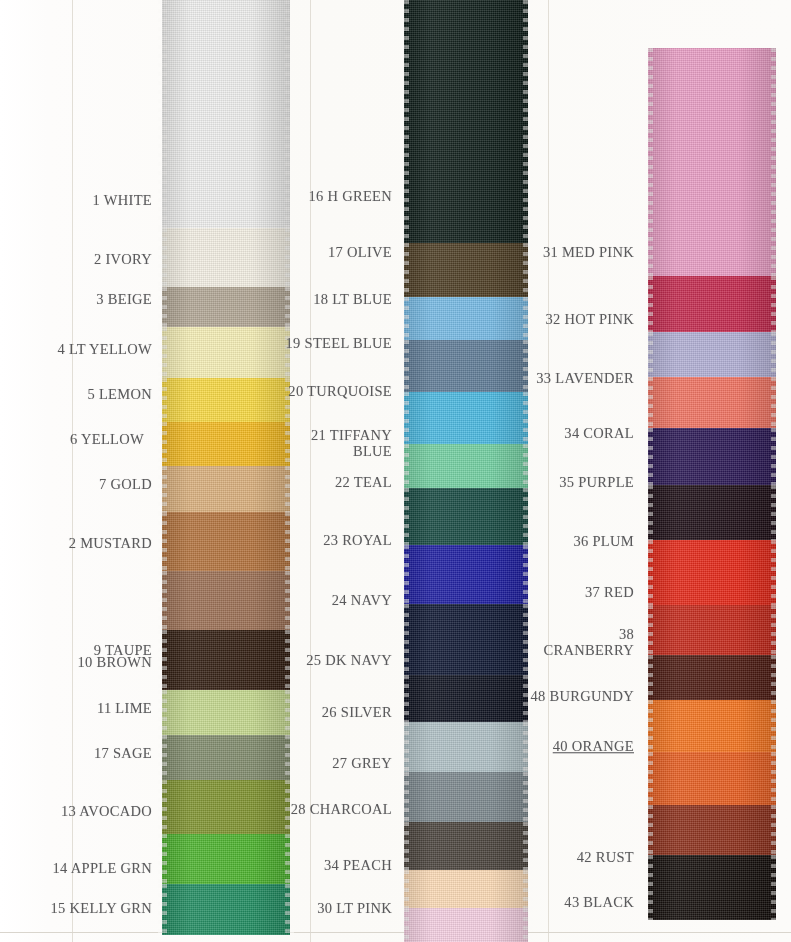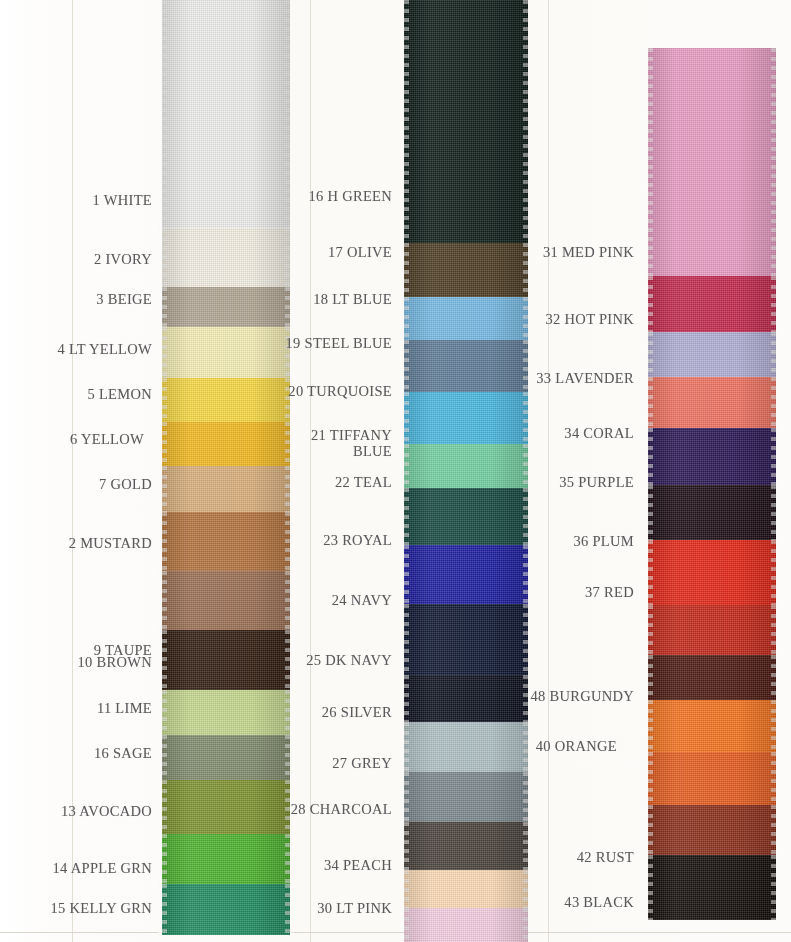--- a/index.html
+++ b/index.html
@@ -72,21 +72,21 @@
         <div class="label" style="top: 260px; right: 0px; width: 150px;">2 IVORY</div>
         <div class="label" style="top: 300px; right: 0px; width: 150px;">3 BEIGE</div>
         <div class="label" style="top: 350px; right: 0px; width: 150px;">4 LT YELLOW</div>
         <div class="label" style="top: 395px; right: 0px; width: 150px;">5 LEMON</div>
         <div class="label" style="top: 440px; right: 8px; width: 150px; font-family: Liberation Serif, serif;">6 YELLOW</div>
         <div class="label" style="top: 485px; right: 0px; width: 150px;">7 GOLD</div>
         <div class="label" style="top: 544px; right: 0px; width: 150px;">2 MUSTARD</div>
         <div class="label" style="top: 603px; right: 0px; width: 150px; margin-top: 48px;">9 TAUPE</div>
         <div class="label" style="top: 663px; right: 0px; width: 150px;">10 BROWN</div>
         <div class="label" style="top: 709px; right: 0px; width: 150px;">11 LIME</div>
-        <div class="label" style="top: 754px; right: 0px; width: 150px;">16 SAGE</div>
+        <div class="label" style="top: 754px; right: 0px; width: 150px;">17 SAGE</div>
         <div class="label" style="top: 812px; right: 0px; width: 150px;">13 AVOCADO</div>
         <div class="label" style="top: 869px; right: 0px; width: 150px;">14 APPLE GRN</div>
         <div class="label" style="top: 909px; right: 0px; width: 150px;">15 KELLY GRN</div>
       </div>
       <div class="stack" style="left: 162px; width: 128px; top: 0px; height: 942px;">
         <div class="swatch" title="1 WHITE" style="top: 0px; height: 228px; background: rgb(238, 238, 236);">
           <div style="position: absolute; left: 0px; right: 0px; bottom: -1px; height: 9px; background: rgb(238, 238, 236); mask-image: linear-gradient(135deg, rgb(0, 0, 0) 25%, transparent 25%), linear-gradient(225deg, rgb(0, 0, 0) 25%, transparent 25%); mask-size: 12px 18px; mask-repeat: repeat-x;"></div>
           <div class="pink-edge" style="left: -4px; background: rgb(251, 250, 248); mask-image: repeating-linear-gradient(rgb(0, 0, 0) 0px, rgb(0, 0, 0) 4px, transparent 4px, transparent 9px); opacity: 0.55;"></div>
           <div class="pink-edge" style="right: -4px; background: rgb(251, 250, 248); mask-image: repeating-linear-gradient(rgb(0, 0, 0) 0px, rgb(0, 0, 0) 4px, transparent 4px, transparent 9px); opacity: 0.55;"></div>
           <div class="weave"></div>
@@ -317,22 +317,24 @@
         </div>
       </div>
       <div class="labels" style="left: 0px; width: 634px;">
         <div class="label" style="top: 253px; right: 0px; width: 150px;">31 MED PINK</div>
         <div class="label" style="top: 320px; right: 0px; width: 150px;">32 HOT PINK</div>
         <div class="label" style="top: 379px; right: 0px; width: 150px;">33 LAVENDER</div>
         <div class="label" style="top: 434px; right: 0px; width: 150px;">34 CORAL</div>
         <div class="label" style="top: 483px; right: 0px; width: 150px;">35 PURPLE</div>
         <div class="label" style="top: 542px; right: 0px; width: 150px;">36 PLUM</div>
         <div class="label" style="top: 593px; right: 0px; width: 150px;">37 RED</div>
+        <div class="label" style="top: 642px; right: 0px; width: 150px;">38
+CRANBERRY</div>
         <div class="label" style="top: 697px; right: 0px; width: 150px;">48 BURGUNDY</div>
-        <div class="label" style="top: 747px; right: 17px; width: 150px;">40 ORANGE</div>
+        <div class="label" style="top: 747px; right: 0px; width: 150px; text-decoration: underline;">40 ORANGE</div>
         <div class="label" style="top: 858px; right: 0px; width: 150px;">42 RUST</div>
         <div class="label" style="top: 903px; right: 0px; width: 150px;">43 BLACK</div>
       </div>
       <div class="stack" style="left: 648px; width: 128px; top: 0px; height: 942px;">
         <div class="swatch" title="31 MED PINK" style="top: 48px; height: 228px; background: rgb(232, 155, 195);">
           <div style="position: absolute; left: 0px; right: 0px; bottom: -1px; height: 9px; background: rgb(232, 155, 195); mask-image: linear-gradient(135deg, rgb(0, 0, 0) 25%, transparent 25%), linear-gradient(225deg, rgb(0, 0, 0) 25%, transparent 25%); mask-size: 12px 18px; mask-repeat: repeat-x;"></div>
           <div class="pink-edge" style="left: -4px; background: rgb(251, 250, 248); mask-image: repeating-linear-gradient(rgb(0, 0, 0) 0px, rgb(0, 0, 0) 4px, transparent 4px, transparent 9px); opacity: 0.55;"></div>
           <div class="pink-edge" style="right: -4px; background: rgb(251, 250, 248); mask-image: repeating-linear-gradient(rgb(0, 0, 0) 0px, rgb(0, 0, 0) 4px, transparent 4px, transparent 9px); opacity: 0.55;"></div>
           <div class="weave"></div>
           <div class="shade"></div>

